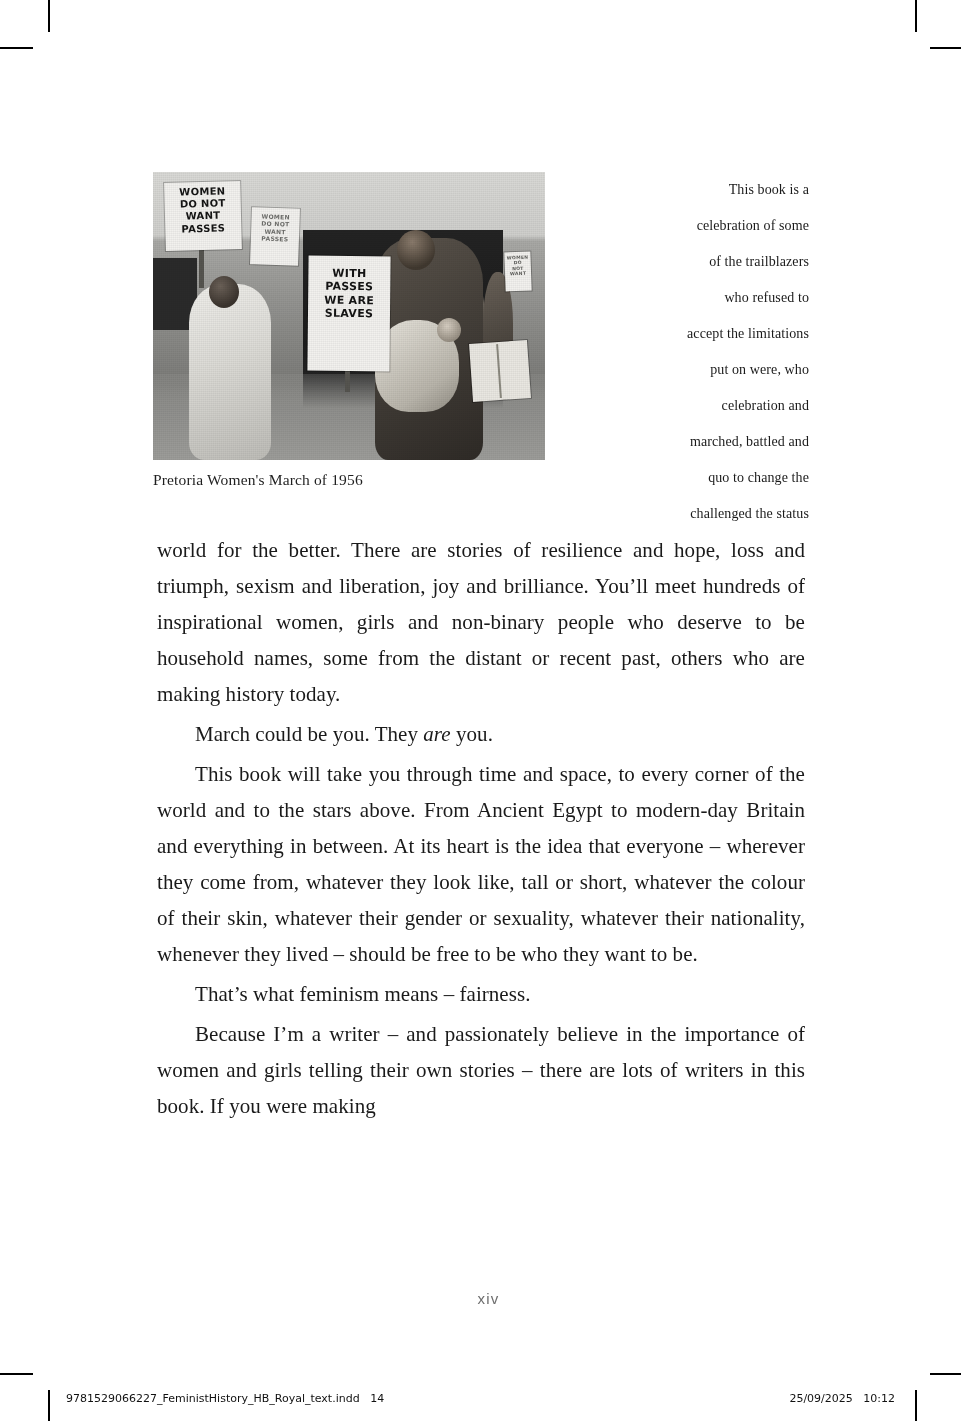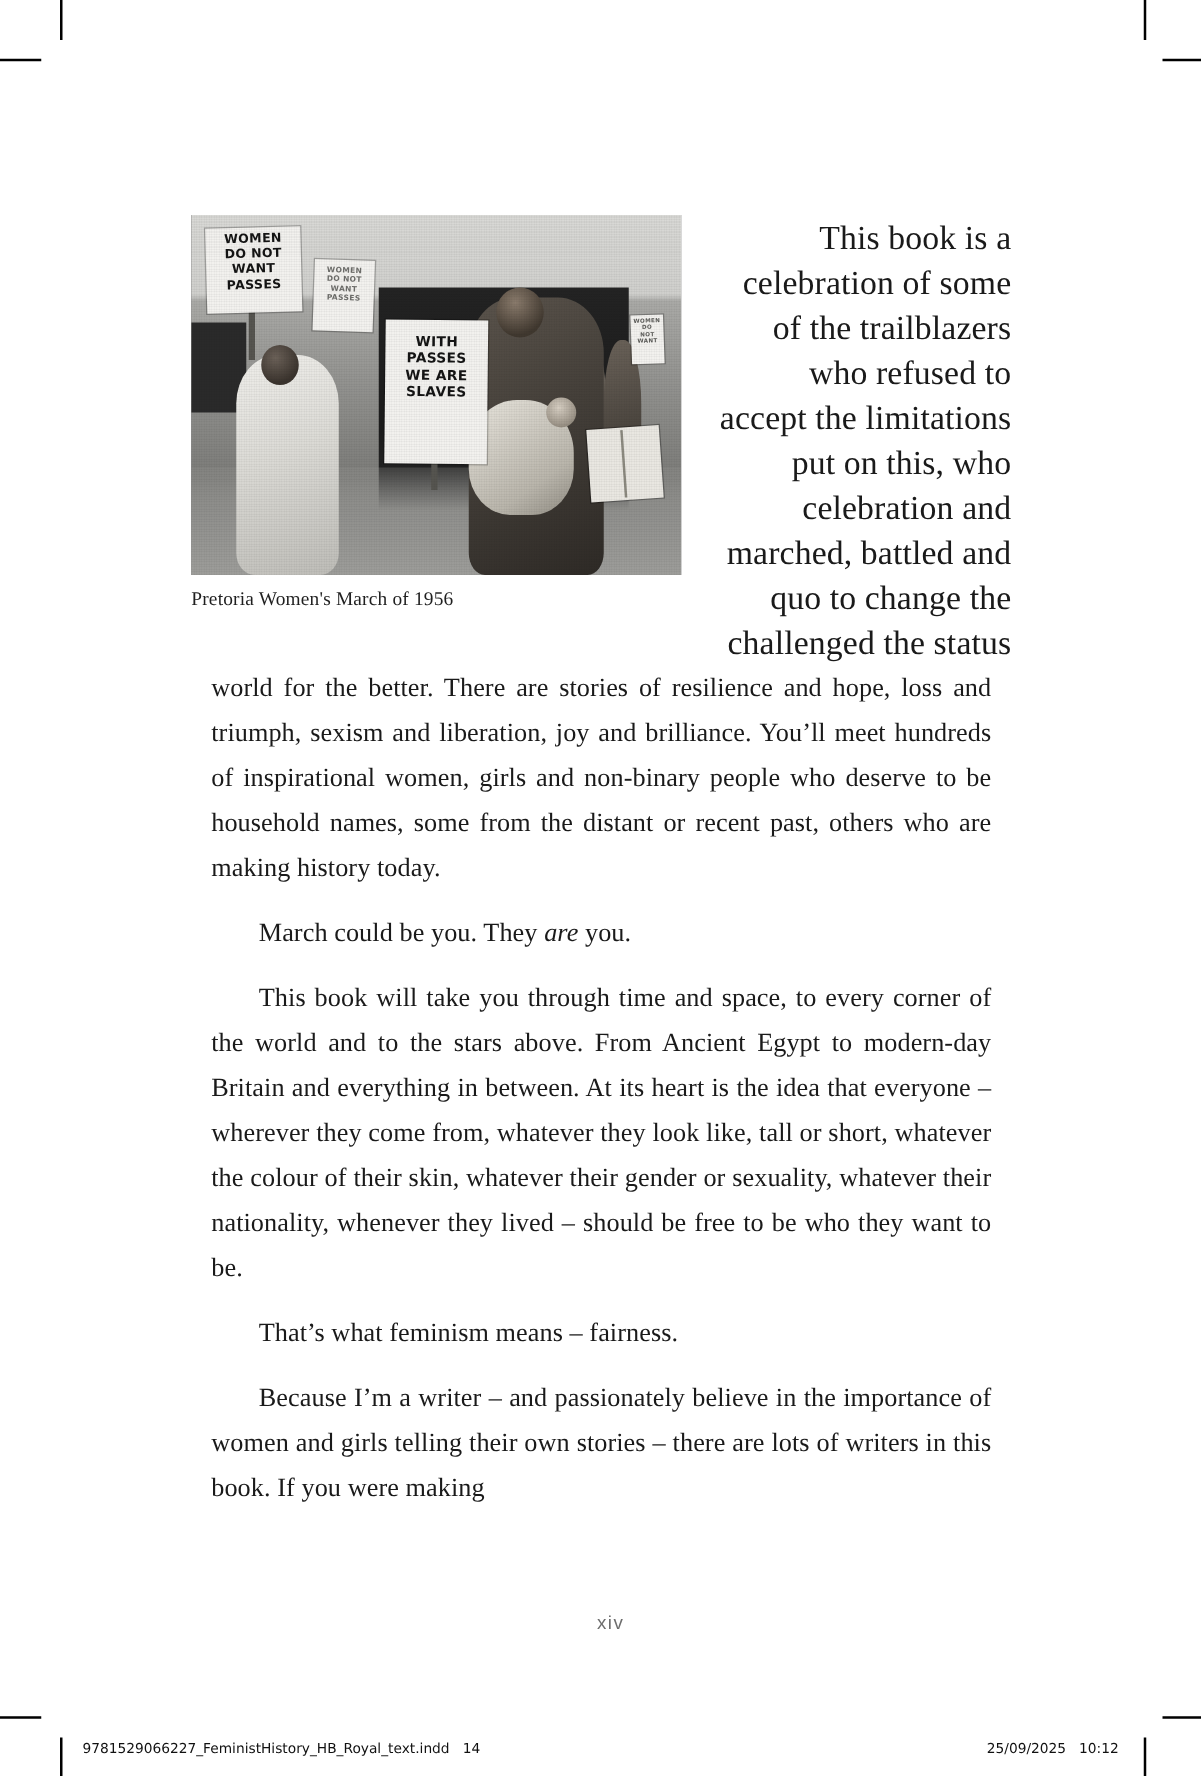--- a/index.html
+++ b/index.html
@@ -187,37 +187,37 @@
     font-size: 15.5px;
     letter-spacing: .15px;
     color: #1f1f1f;
   }
 
   
   .wrap-col {
     float: right;
     width: 246px;
     text-align: right;
-    font-size: 27px;
+    font-size: 14px;
     line-height: 36px;
     letter-spacing: .1px;
   }
   .wrap-col .ln { display: block; white-space: nowrap; }
 
   
   .body {
     clear: both;
     font-size: 21px;
     line-height: 36px;
     text-align: justify;
     text-justify: inter-word;
     letter-spacing: .05px;
     hyphens: none;
   }
-  .body p { margin: 16px; }
+  .body p { margin: 4px; }
   .body p.indent { text-indent: 38px; }
   .body i { }
 
   
   .folio {
     position: absolute;
     left: 16px; right: 0; top: 1290px;
     text-align: center;
     color: #6e6e6e;
     font-family: "Liberation Sans", "DejaVu Sans", sans-serif;
@@ -312,21 +312,21 @@
       </div>
       <figcaption class="caption">Pretoria Women's March of 1956</figcaption>
     </figure>
 
     <div class="wrap-col">
       <span class="ln">This book is a</span>
       <span class="ln">celebration of some</span>
       <span class="ln">of the trailblazers</span>
       <span class="ln">who refused to</span>
       <span class="ln">accept the limitations</span>
-      <span class="ln">put on this, who</span>
+      <span class="ln">put on were, who</span>
       <span class="ln">celebration and</span>
       <span class="ln">marched, battled and</span>
       <span class="ln">quo to change the</span>
       <span class="ln">challenged the status</span>
     </div>
 
     <div class="body">
       <p>world for the better. There are stories of resilience and hope, loss and triumph, sexism and liberation, joy and brilliance. You’ll meet hundreds of inspirational women, girls and non-binary people who deserve to be household names, some from the distant or recent past, others who are making history today.</p>
       <p class="indent"><span>March could be you. They </span><i>are</i><span> you.</span></p>
       <p class="indent">This book will take you through time and space, to every corner of the world and to the stars above. From Ancient Egypt to modern-day Britain and everything in between. At its heart is the idea that everyone – wherever they come from, whatever they look like, tall or short, whatever the colour of their skin, whatever their gender or sexuality, whatever their nationality, whenever they lived – should be free to be who they want to be.</p>

